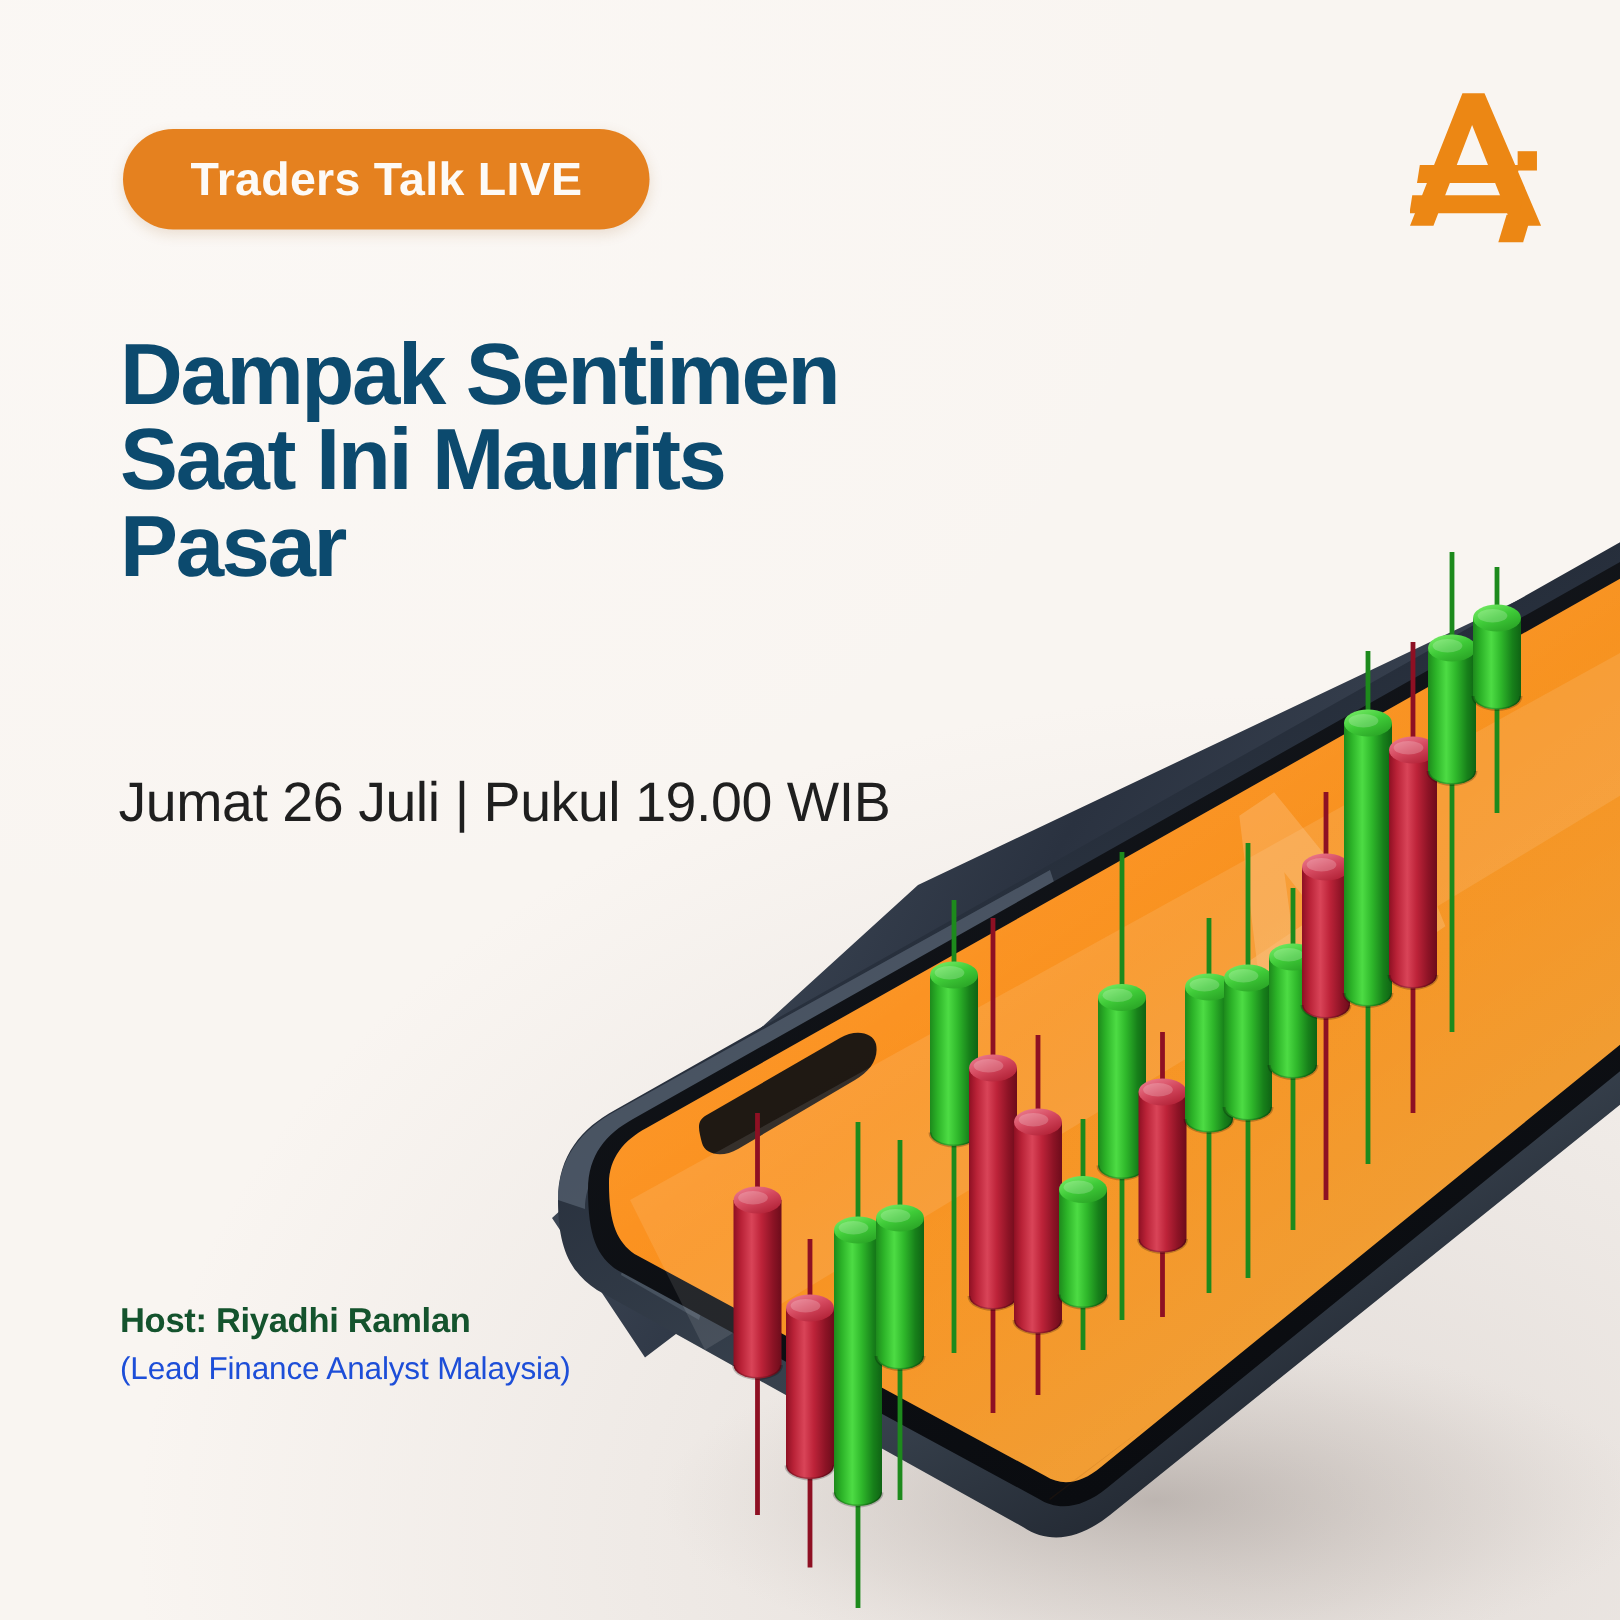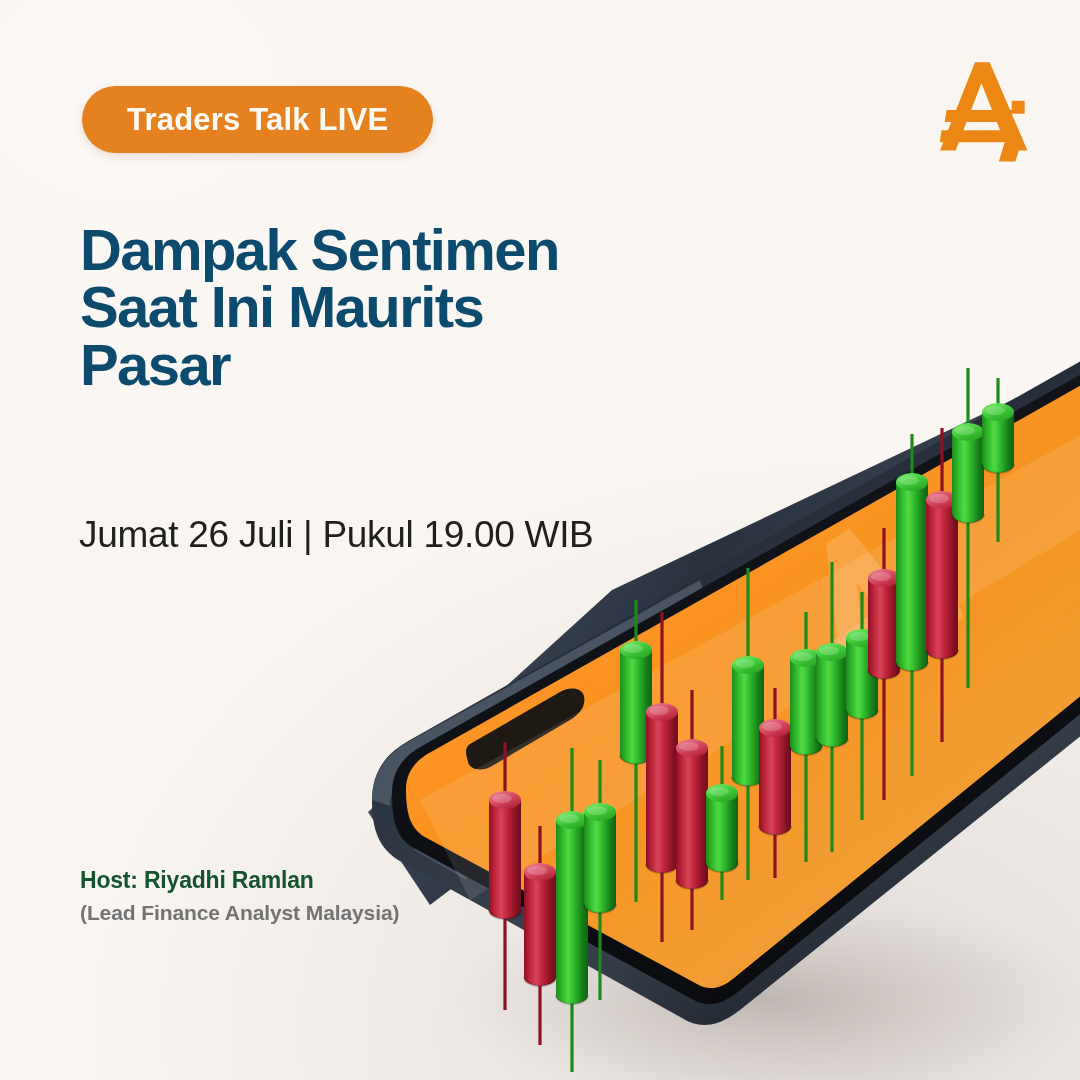--- a/index.html
+++ b/index.html
@@ -38,21 +38,21 @@
   .dateline{position:absolute;left:79px;top:514px;
     color:#1f1f1f;font-size:37px;font-weight:400;letter-spacing:-.3px;white-space:nowrap;}
   .dateline .sep{display:inline-block;padding:0 10px;color:#1f1f1f;font-weight:300;}
 
   
   .credits{position:absolute;left:80px;top:866px;width:520px;z-index:40;}
   .credit-block{margin-bottom:44px;}
   .credit-block:last-child{margin-bottom:0;}
   .credit-name{color:#14532d;font-size:23px;font-weight:700;letter-spacing:-.2px;
     line-height:1.25;white-space:nowrap;}
-  .credit-role{color:#737373;font-size:21px;font-weight:700;letter-spacing:-.1px;
+  .credit-role{color:#1d4ed8;font-size:21px;font-weight:400;letter-spacing:-.1px;
     line-height:1.3;margin-top:4px;white-space:nowrap;}
 
   
   .art{position:absolute;left:0;top:0;width:1080px;height:1080px;pointer-events:none;}
 </style>
 </head>
 <body>
 
 <div id="poster">
 

